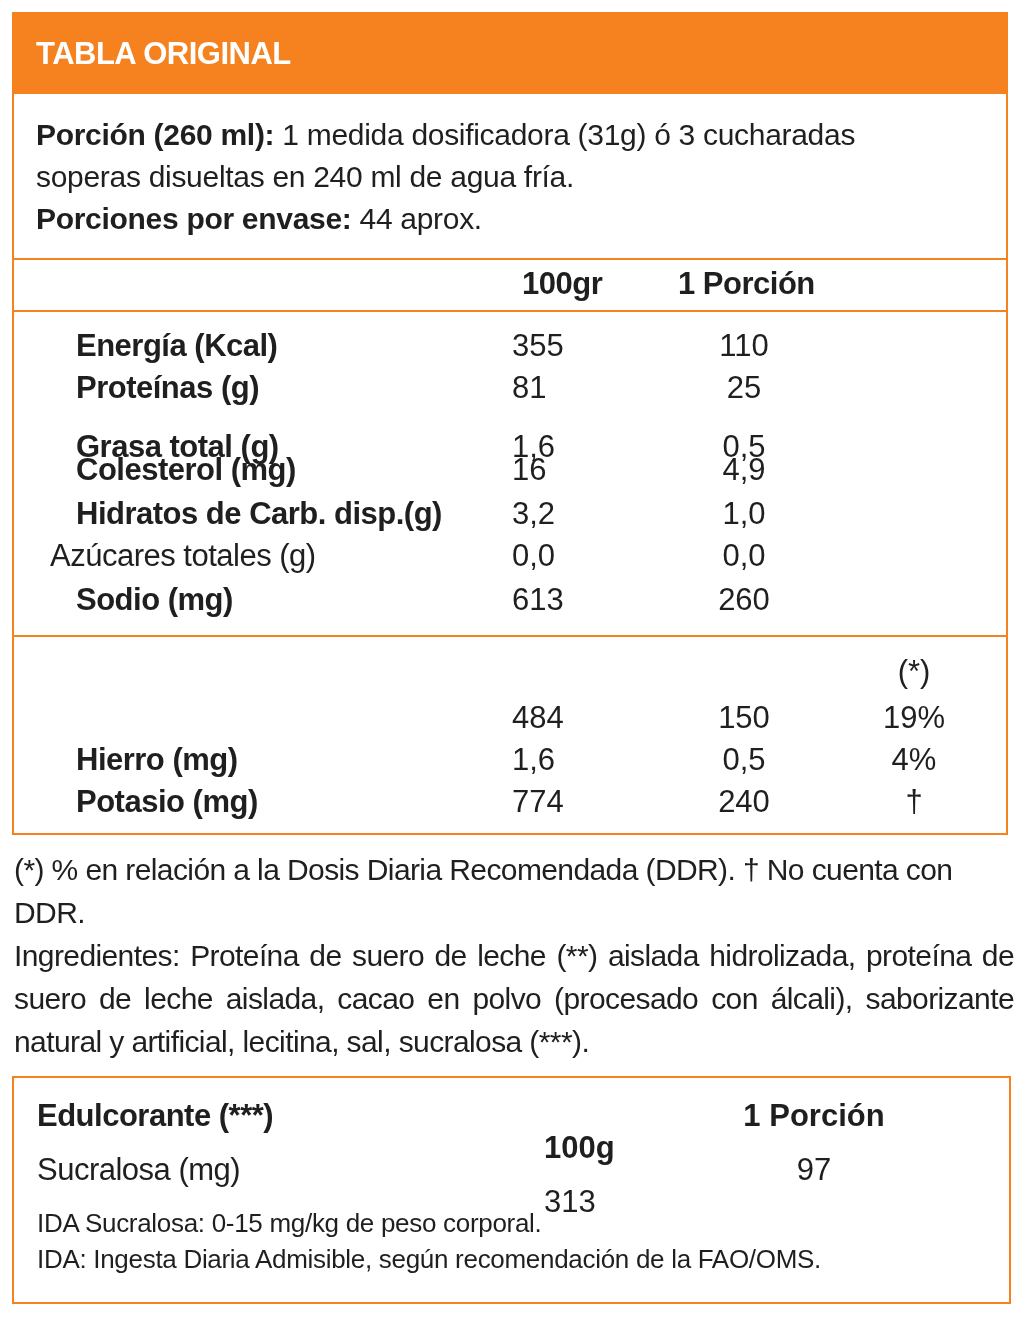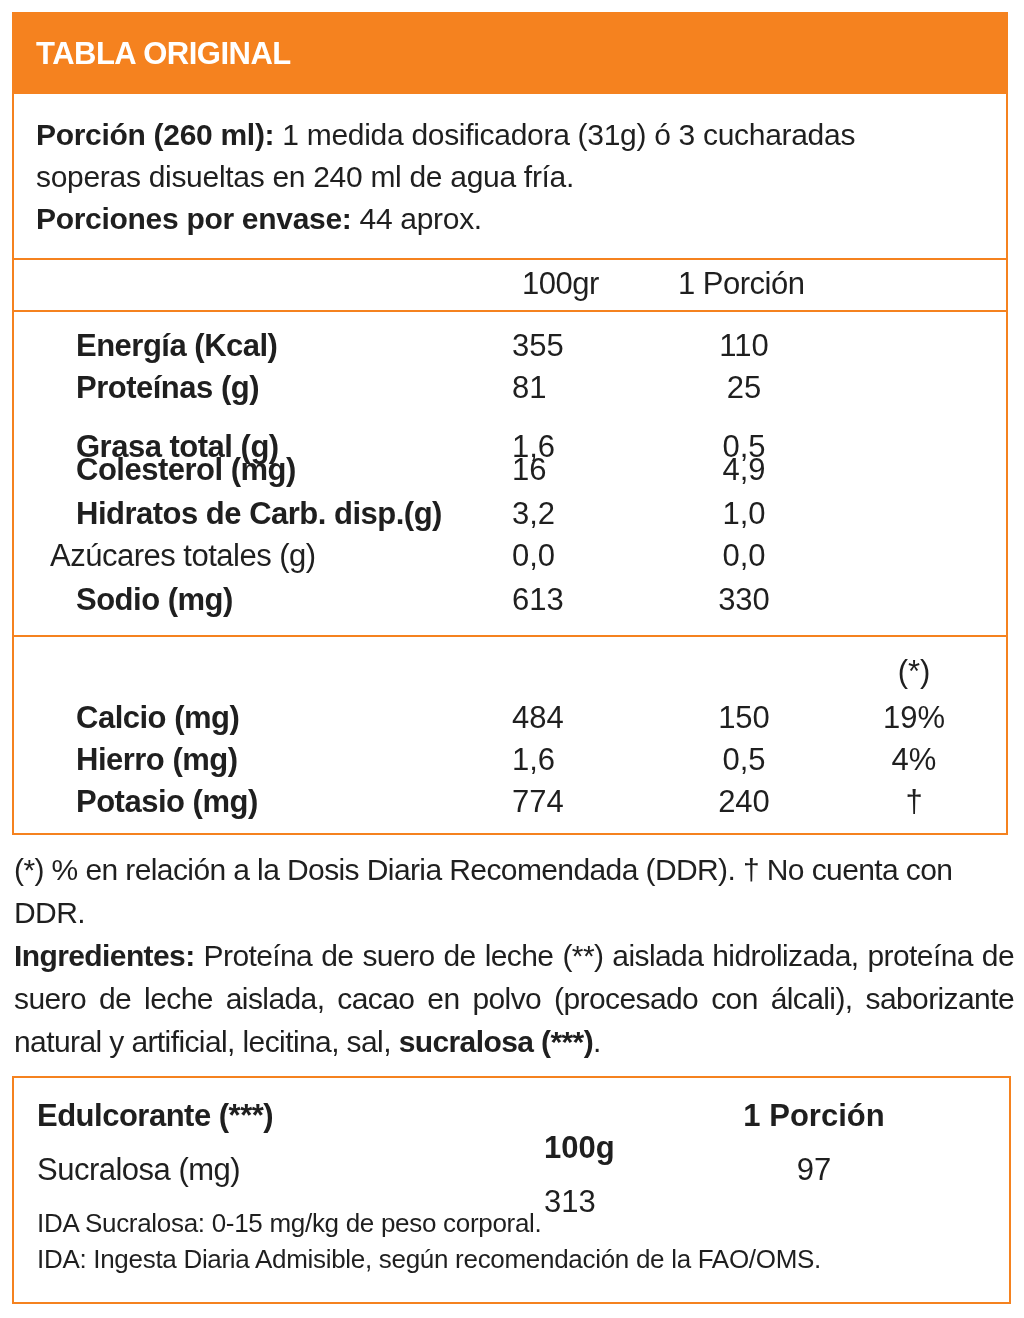--- a/index.html
+++ b/index.html
@@ -20,39 +20,39 @@
     position: absolute; left: 22px; top: 22px;
     color: #ffffff; font-weight: bold; font-size: 31px; letter-spacing: -0.5px;
   }
   .serving {
     position: absolute; left: 22px; top: 100px; width: 960px;
     font-size: 30px; line-height: 42px; letter-spacing: -0.3px;
   }
   .serving b { font-weight: bold; }
   .hline { position: absolute; left: 0; right: 0; height: 2px; background: #f5821f; }
   .colhead {
-    position: absolute; top: 252px; font-size: 31px; font-weight: normal; letter-spacing: -0.5px;
+    position: absolute; top: 252px; font-size: 31px; font-weight: bold; letter-spacing: -0.5px;
   }
   .rows { position: absolute; left: 0; right: 0; }
   .row { position: absolute; left: 0; right: 0; height: 42px; font-size: 31px; }
   .row .label { position: absolute; left: 22px; letter-spacing: -0.5px; }
   .row .label.bold { font-weight: bold; margin-left: 40px; }
   .row .label.sub { left: 36px; font-weight: normal; }
   .row .c1 { position: absolute; left: 498px; width: 100px; text-align: left; }
   .row .c2 { position: absolute; left: 680px; width: 100px; text-align: center; }
   .row .c3 { position: absolute; left: 850px; width: 100px; text-align: center; }
   .note-ast { position: absolute; left: 850px; width: 100px; text-align: center; top: 640px; font-size: 31px; }
 
   .footnotes {
     position: absolute; left: 14px; top: 848px; width: 1000px;
     font-size: 30px; line-height: 43px; letter-spacing: -0.6px;
   }
   .footnotes p { margin: 0; }
   .footnotes .ingredients { margin-top: 0px; text-align: justify; }
-  .footnotes b { font-weight: bold; }
+  .footnotes b { font-weight: normal; }
 
   .sweet {
     position: absolute; left: 12px; top: 1076px; width: 999px; height: 228px;
     border: 2px solid #f5821f; box-sizing: border-box;
   }
   .sweet .srow { position: absolute; left: 0; right: 0; font-size: 31px; }
   .sweet .sl { position: absolute; left: 23px; letter-spacing: -0.5px; }
   .sweet .s1 { position: absolute; left: 530px; width: 100px; text-align: left; margin-top: 32px; }
   .sweet .s2 { position: absolute; left: 720px; width: 160px; text-align: center; }
   .sweet .bold { font-weight: bold; }
@@ -104,31 +104,30 @@
       <span class="c2">1,0</span>
     </div>
     <div class="row" style="top:524px">
       <span class="label sub">Azúcares totales (g)</span>
       <span class="c1">0,0</span>
       <span class="c2">0,0</span>
     </div>
     <div class="row" style="top:568px">
       <span class="label bold">Sodio (mg)</span>
       <span class="c1">613</span>
-      <span class="c2">330</span>
+      <span class="c2">260</span>
     </div>
   </div>
 
   <div class="hline" style="top:621px"></div>
 
   <span class="note-ast">(*)</span>
 
   <div class="rows">
     <div class="row" style="top:686px">
-      <span class="label bold">Calcio (mg)</span>
       <span class="c1">484</span>
       <span class="c2">150</span>
       <span class="c3">19%</span>
     </div>
     <div class="row" style="top:728px">
       <span class="label bold">Hierro (mg)</span>
       <span class="c1">1,6</span>
       <span class="c2">0,5</span>
       <span class="c3">4%</span>
     </div>

